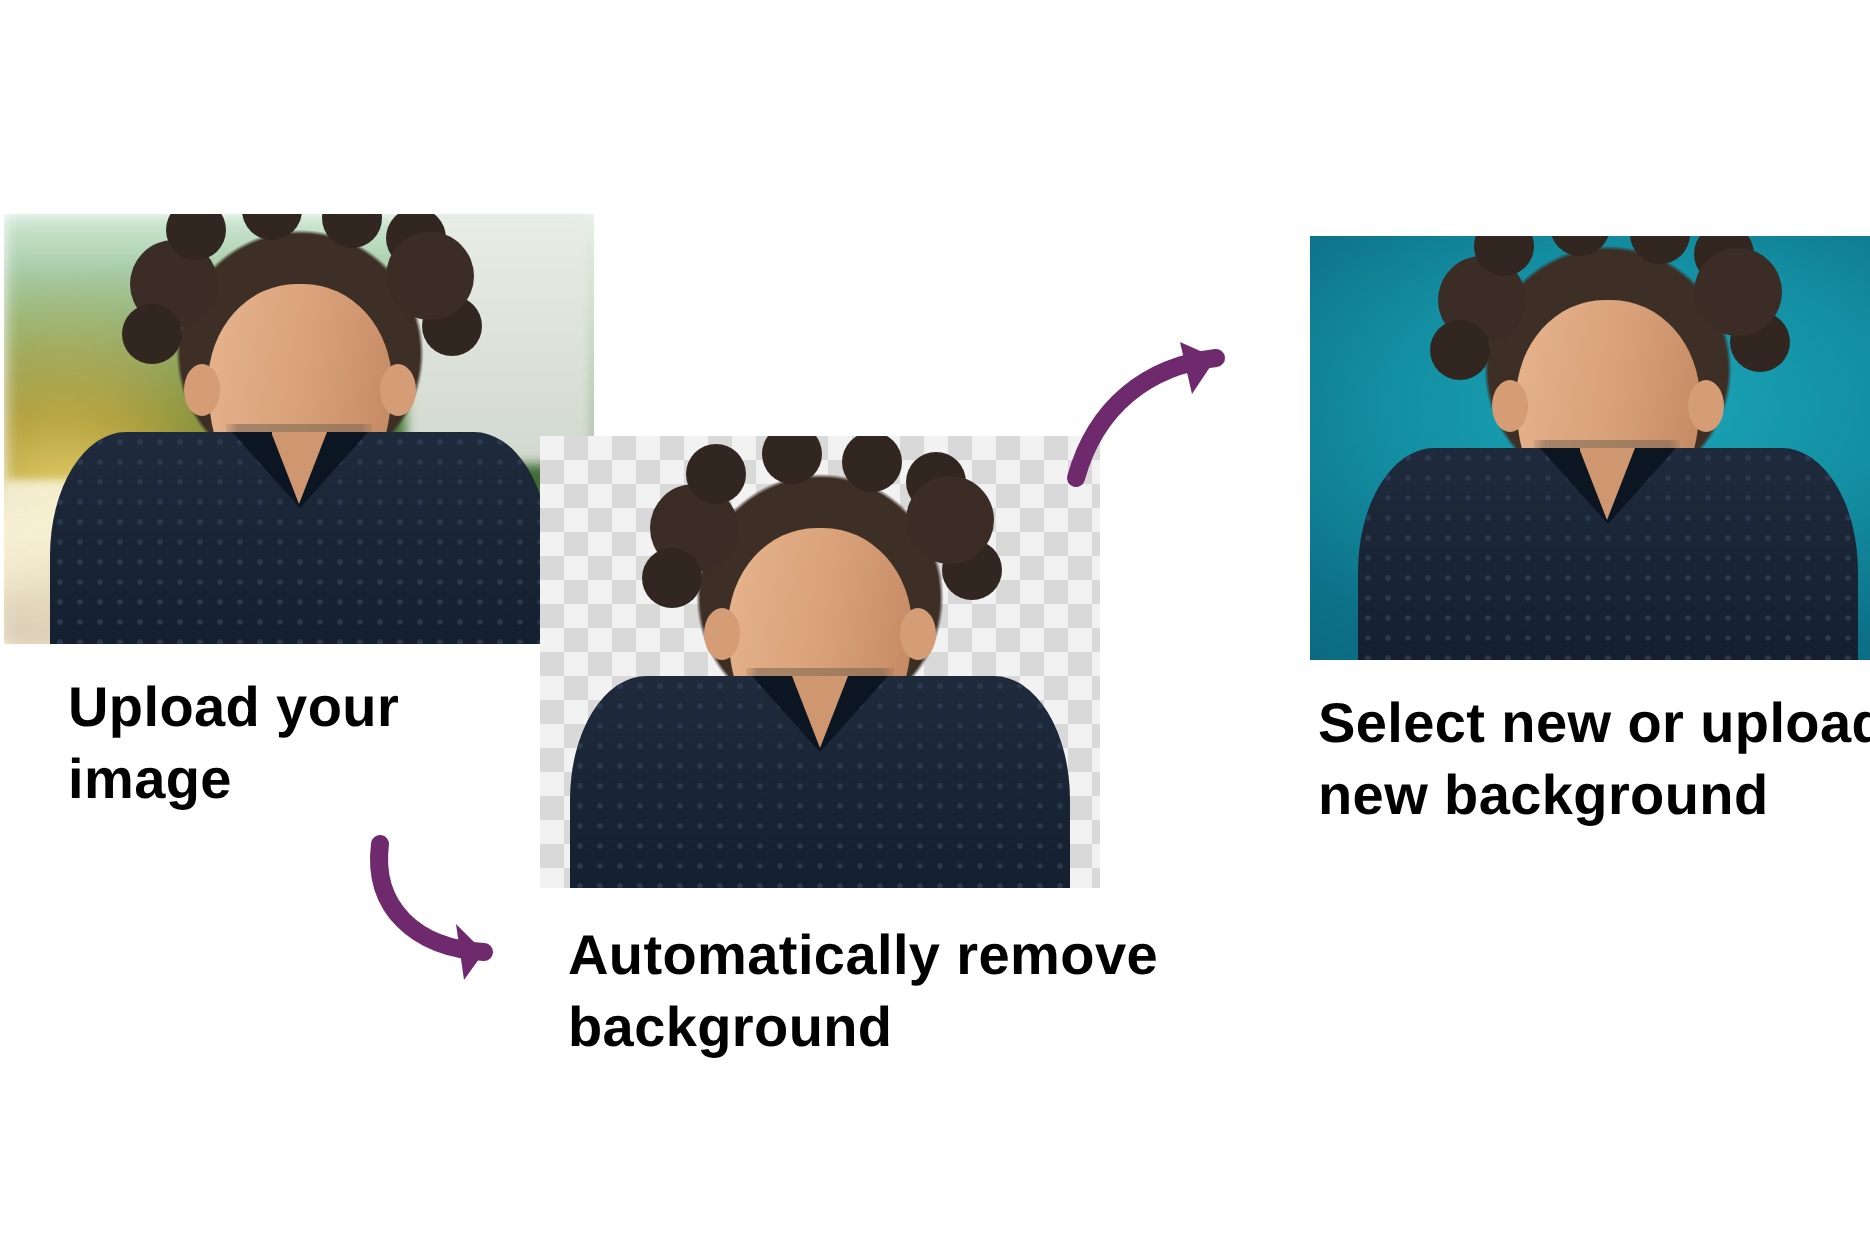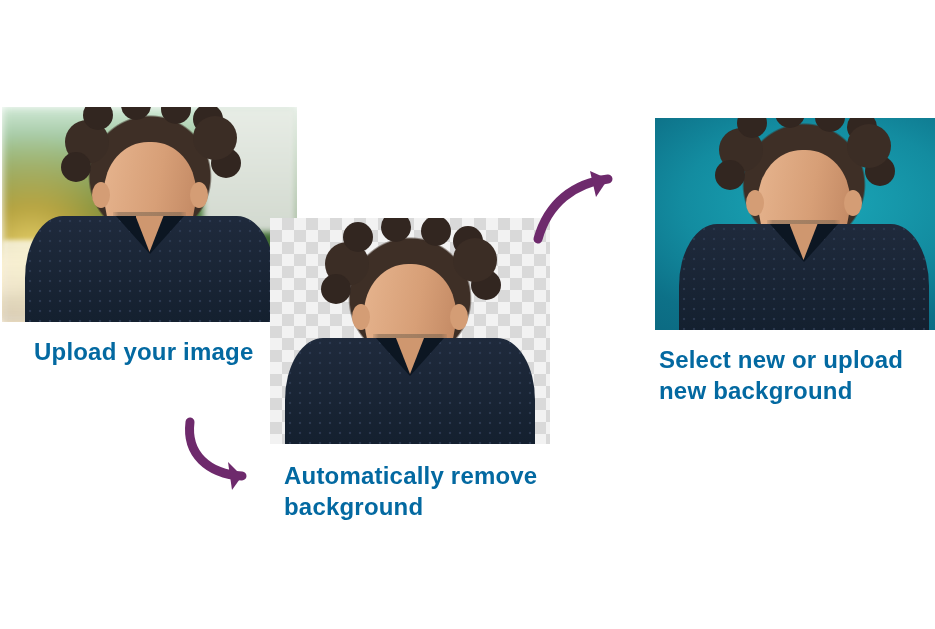--- a/index.html
+++ b/index.html
@@ -108,23 +108,23 @@
     border-right:34px solid transparent;
     border-top:38px solid #0c1622;
   }
   .collar::after {
     content:""; position:absolute; left:-14px; top:-38px; width:28px; height:36px;
     background:#cf976f; clip-path: polygon(50% 100%, 0 0, 100% 0);
   }
 
   
   .caption {
-    color:#0369a1;
+    color:#000000;
     font-weight:700;
-    font-size:24px;
+    font-size:28px;
     line-height:1.3;
     letter-spacing:.2px;
   }
 
   
   .arrow { position:absolute; }
   .arrow svg path { stroke:#6e2a6c; stroke-width:9; fill:none; stroke-linecap:round; }
   .arrow svg polygon { fill:#6e2a6c; }
 
 </style>

